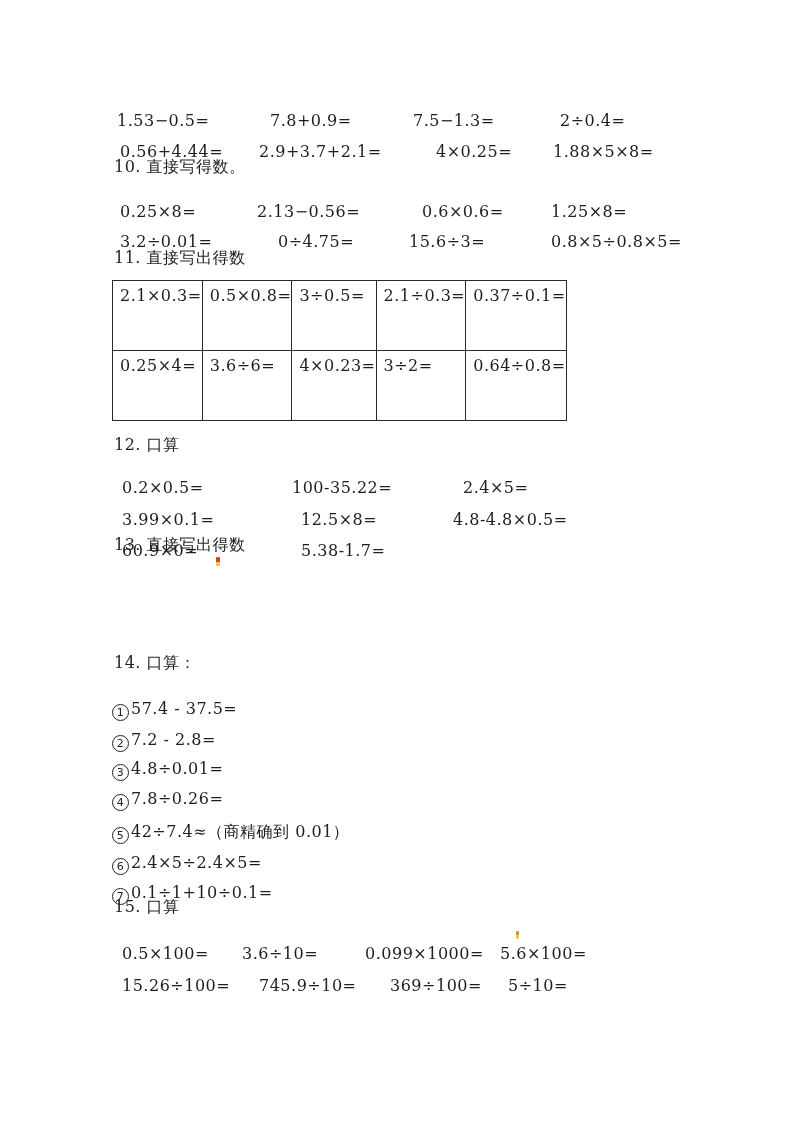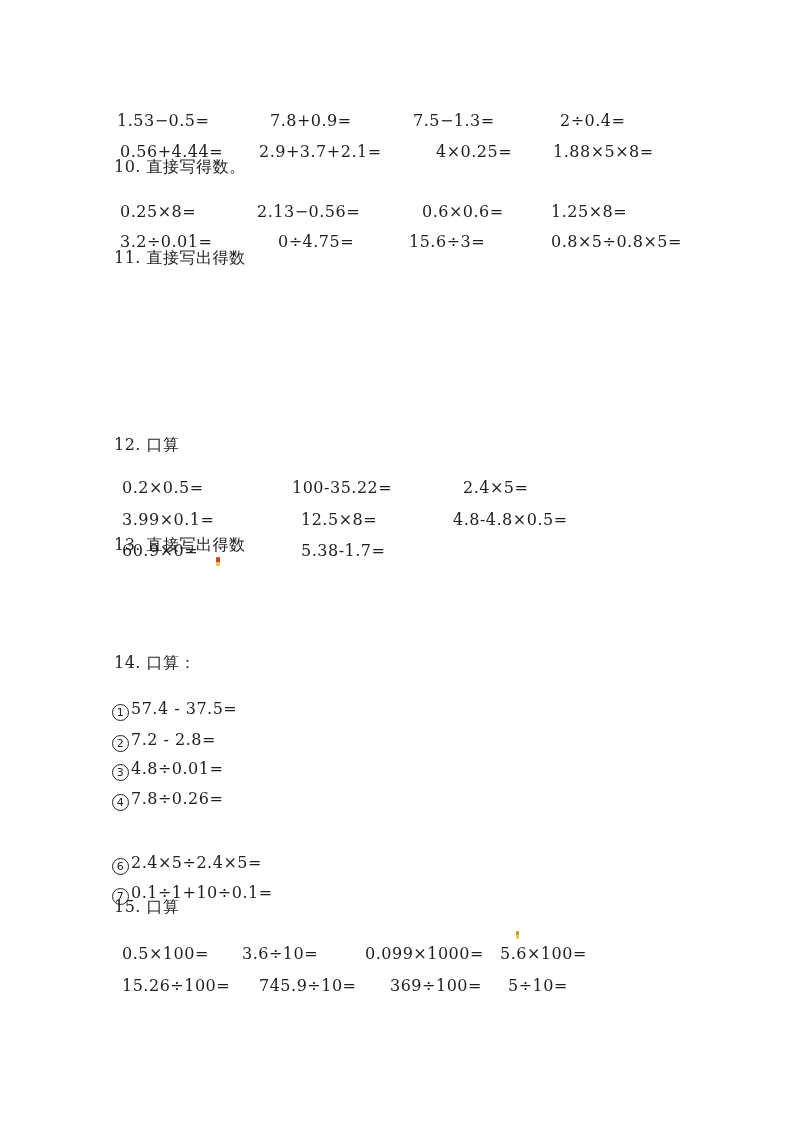--- a/index.html
+++ b/index.html
@@ -75,20 +75,34 @@
   <span class="hd" style="left:114px;top:249px">11. 直接写出得数</span>
   <table class="grid">
     <colgroup>
       <col style="width:88px">
         <col style="width:89px">
         <col style="width:80px">
         <col style="width:88px">
         <col style="width:97px">
     </colgroup>
     <tbody>
+        <tr>
+      <td>2.1×0.3=</td>
+      <td>0.5×0.8=</td>
+      <td>3÷0.5=</td>
+      <td>2.1÷0.3=</td>
+      <td>0.37÷0.1=</td>
+    </tr>
+    <tr>
+      <td>0.25×4=</td>
+      <td>3.6÷6=</td>
+      <td>4×0.23=</td>
+      <td>3÷2=</td>
+      <td>0.64÷0.8=</td>
+    </tr>
   </tbody>
     </table>
 
   <span class="hd" style="left:114px;top:436px">12. 口算</span>
   <span class="t" style="left:122px;top:464px">0.2×0.5=</span>
   <span class="t" style="left:292px;top:464px">100-35.22=</span>
   <span class="t" style="left:463px;top:464px">2.4×5=</span>
   <span class="t" style="left:122px;top:496px">3.99×0.1=</span>
   <span class="t" style="left:301px;top:496px">12.5×8=</span>
   <span class="t" style="left:453px;top:496px">4.8-4.8×0.5=</span>
@@ -99,20 +113,21 @@
   <span class="artifact" id="dot1">
       <span style="background: rgb(201, 74, 29);"></span>
       <span style="background: rgb(233, 200, 75);"></span>
     </span>
 
   <span class="hd" style="left:114px;top:654px">14. 口算：</span>
   <span class="t" style="left:112px;top:685px"><span class="circ">1</span><span>57.4 - 37.5=</span></span>
   <span class="t" style="left:112px;top:716px"><span class="circ">2</span><span>7.2 - 2.8=</span></span>
   <span class="t" style="left:112px;top:745px"><span class="circ">3</span><span>4.8÷0.01=</span></span>
   <span class="t" style="left:112px;top:775px"><span class="circ">4</span><span>7.8÷0.26=</span></span>
+  <span class="t" style="left:112px;top:808px"><span class="circ">5</span><span>42÷7.4≈（商精确到 0.01）</span></span>
   <span class="t" style="left:112px;top:839px"><span class="circ">6</span><span>2.4×5÷2.4×5=</span></span>
   <span class="t" style="left:112px;top:869px"><span class="circ">7</span><span>0.1÷1+10÷0.1=</span></span>
 
   <span class="hd" style="left:114px;top:898px">15. 口算</span>
   <span class="t" style="left:122px;top:930px">0.5×100=</span>
   <span class="t" style="left:242px;top:930px">3.6÷10=</span>
   <span class="t" style="left:365px;top:930px">0.099×1000=</span>
   <span class="t" style="left:500px;top:930px">5.6×100=</span>
   <span class="artifact" id="dot2">
       <span style="background: rgb(216, 144, 39);"></span>

